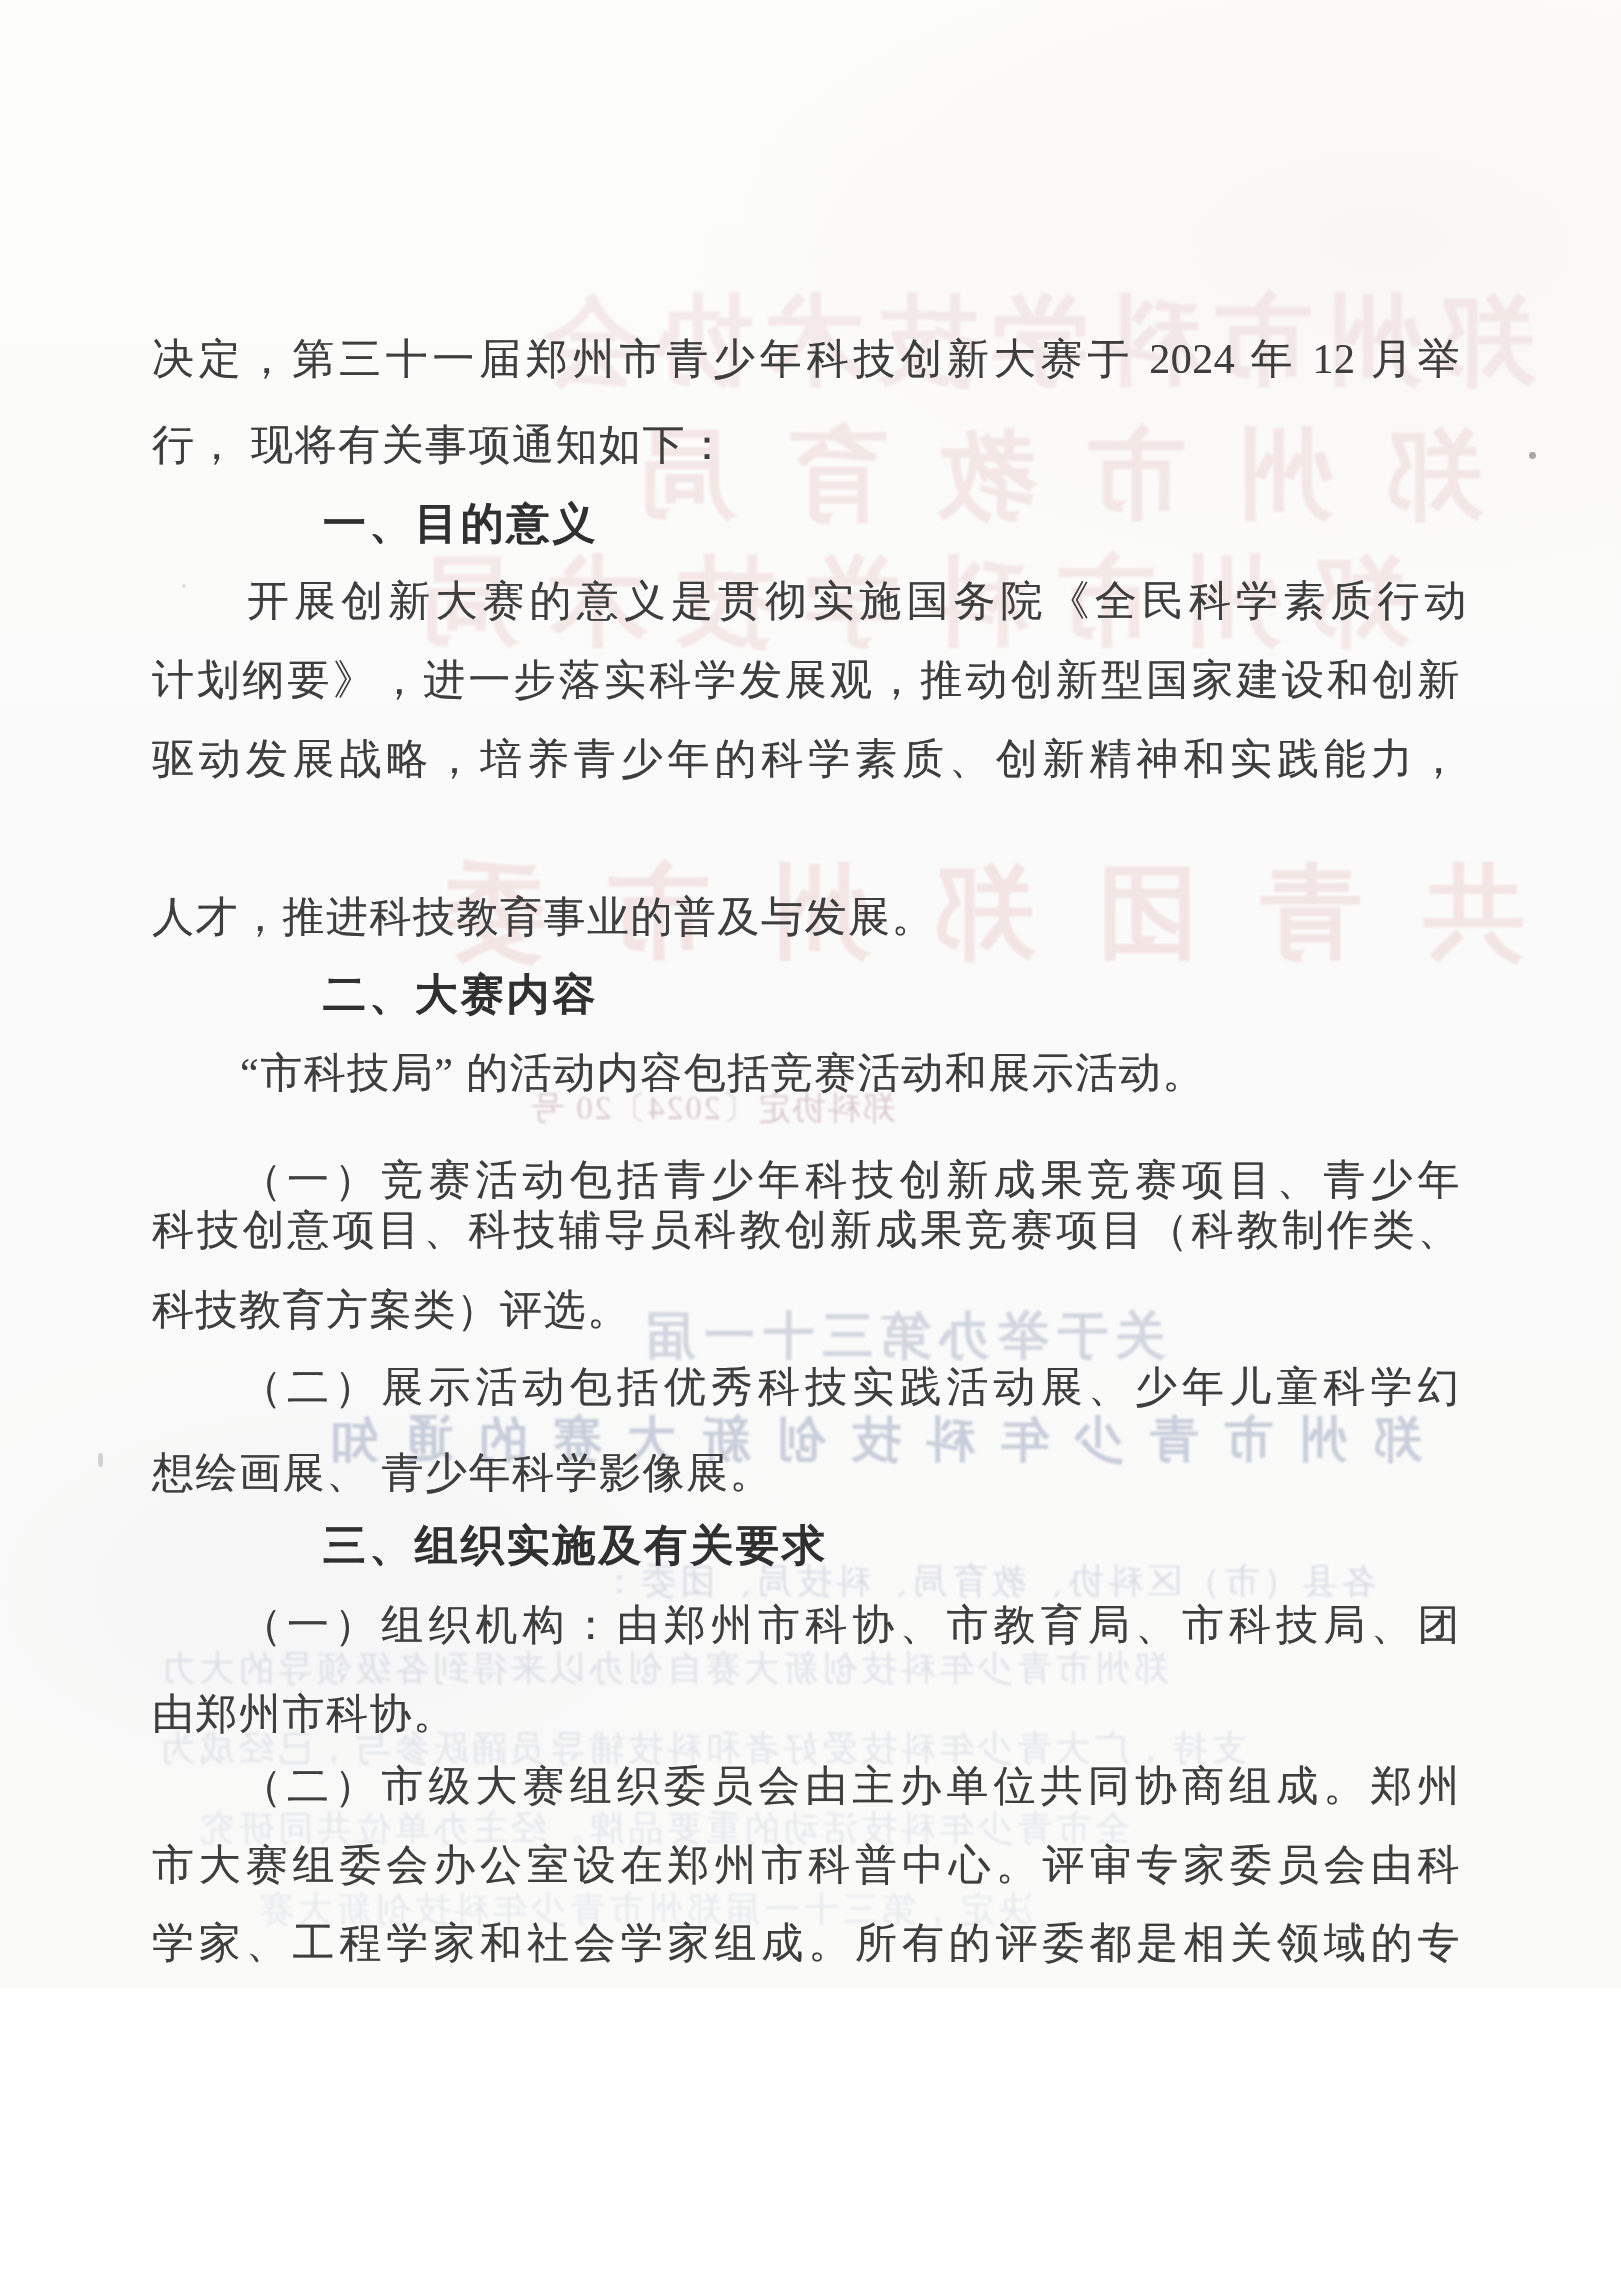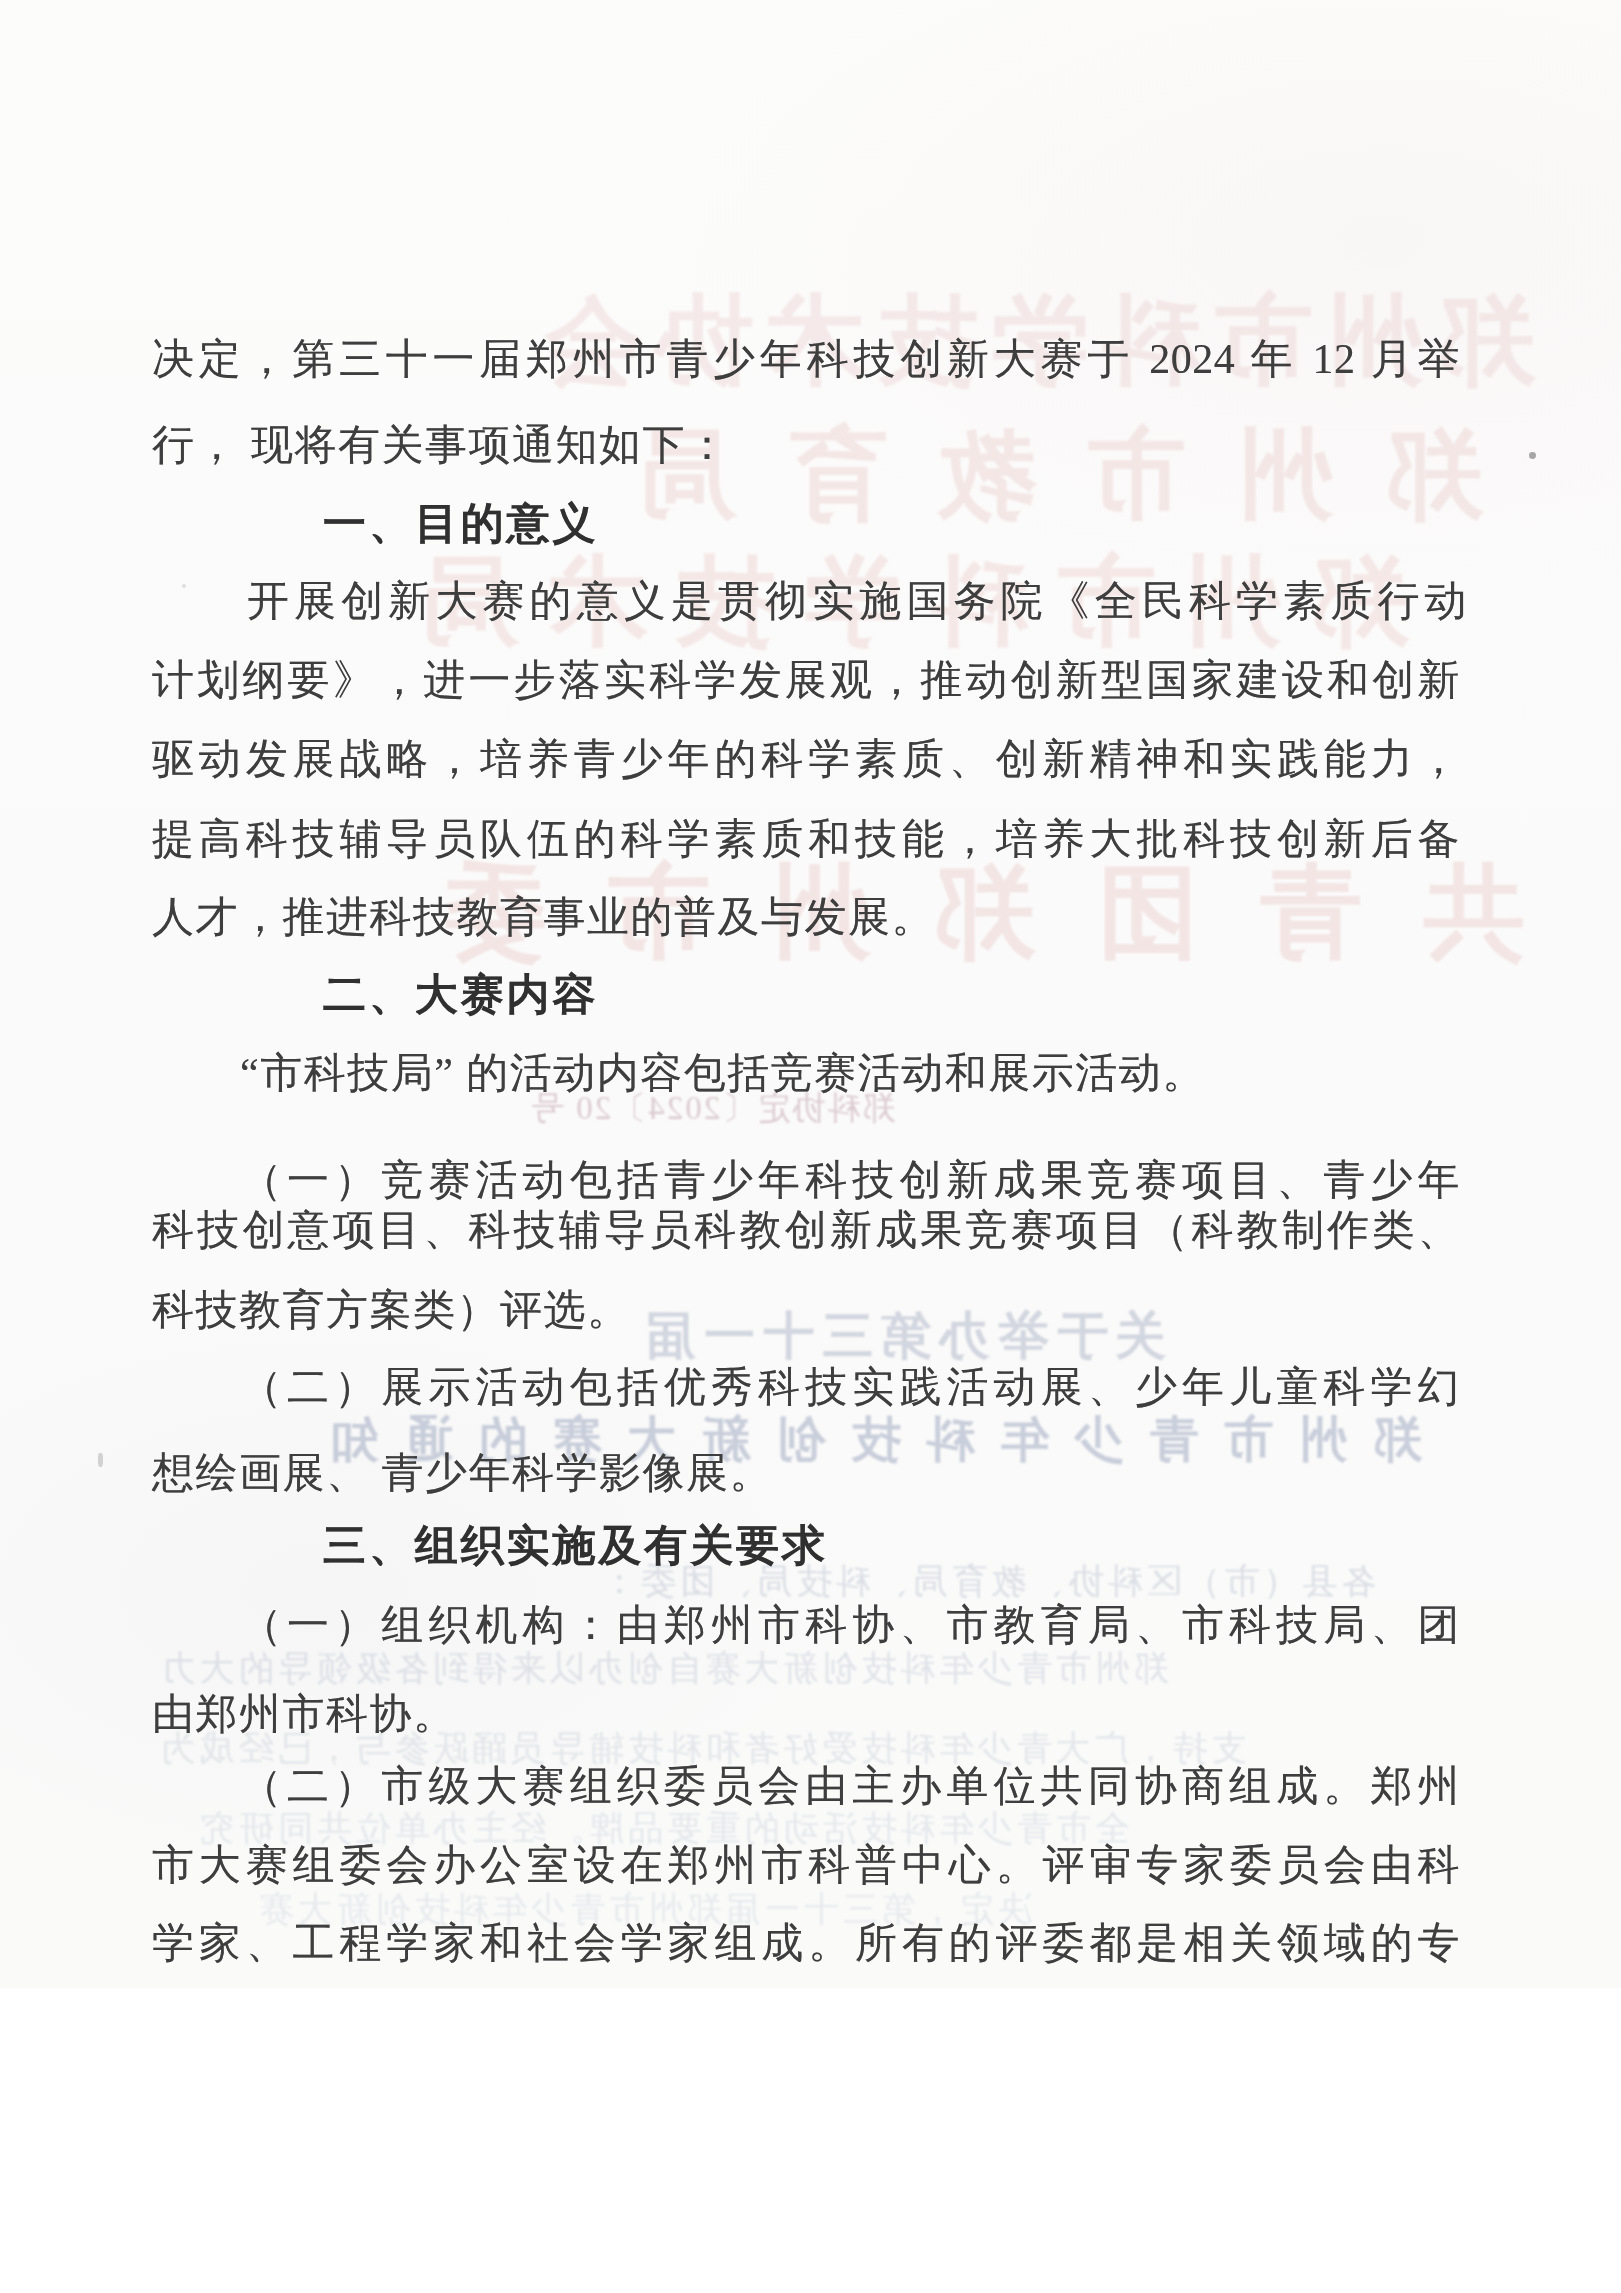--- a/index.html
+++ b/index.html
@@ -73,21 +73,20 @@
   <div class="bleed" style="top:1725px;left:157px;font-size:35px;letter-spacing:3.9px;color:rgba(150,160,184,0.22);">支持，广大青少年科技爱好者和科技辅导员踊跃参与，已经成为</div>
   <div class="bleed" style="top:1805px;left:196px;font-size:35px;letter-spacing:3.9px;color:rgba(150,160,184,0.20);">全市青少年科技活动的重要品牌。经主办单位共同研究</div>
   <div class="bleed" style="top:1886px;left:255px;font-size:35px;letter-spacing:3.9px;color:rgba(150,160,184,0.18);">决定，第三十一届郑州市青少年科技创新大赛</div>
 
   <div class="ln full" style="top:331px;left:152px;width:1308px;">决定，第三十一届郑州市青少年科技创新大赛于 2024 年 12 月举</div>
   <div class="ln" style="top:417px;left:152px;">行， 现将有关事项通知如下：</div>
   <div class="ln hd" style="top:495px;left:323px;">一、目的意义</div>
   <div class="ln full" style="top:573px;left:247px;width:1220px;">开展创新大赛的意义是贯彻实施国务院《全民科学素质行动</div>
   <div class="ln full" style="top:652px;left:152px;width:1308px;">计划纲要》，进一步落实科学发展观，推动创新型国家建设和创新</div>
   <div class="ln full" style="top:731px;left:152px;width:1308px;">驱动发展战略，培养青少年的科学素质、创新精神和实践能力，</div>
-  <div class="ln full" style="top:811px;left:152px;width:1308px;">提高科技辅导员队伍的科学素质和技能，培养大批科技创新后备</div>
   <div class="ln" style="top:889px;left:152px;">人才，推进科技教育事业的普及与发展。</div>
   <div class="ln hd" style="top:966px;left:323px;">二、大赛内容</div>
   <div class="ln" style="top:1045px;left:240px;">“市科技局” 的活动内容包括竞赛活动和展示活动。</div>
   <div class="ln full" style="top:1152px;left:240px;width:1220px;">（一）竞赛活动包括青少年科技创新成果竞赛项目、青少年</div>
   <div class="ln full" style="top:1202px;left:152px;width:1308px;">科技创意项目、科技辅导员科教创新成果竞赛项目（科教制作类、</div>
   <div class="ln" style="top:1282px;left:152px;">科技教育方案类）评选。</div>
   <div class="ln full" style="top:1359px;left:240px;width:1220px;">（二）展示活动包括优秀科技实践活动展、少年儿童科学幻</div>
   <div class="ln" style="top:1445px;left:152px;">想绘画展、 青少年科学影像展。</div>
   <div class="ln hd" style="top:1517px;left:323px;text-align:right;">三、组织实施及有关要求</div>
   <div class="ln full" style="top:1597px;left:240px;width:1220px;">（一）组织机构：由郑州市科协、市教育局、市科技局、团</div>

